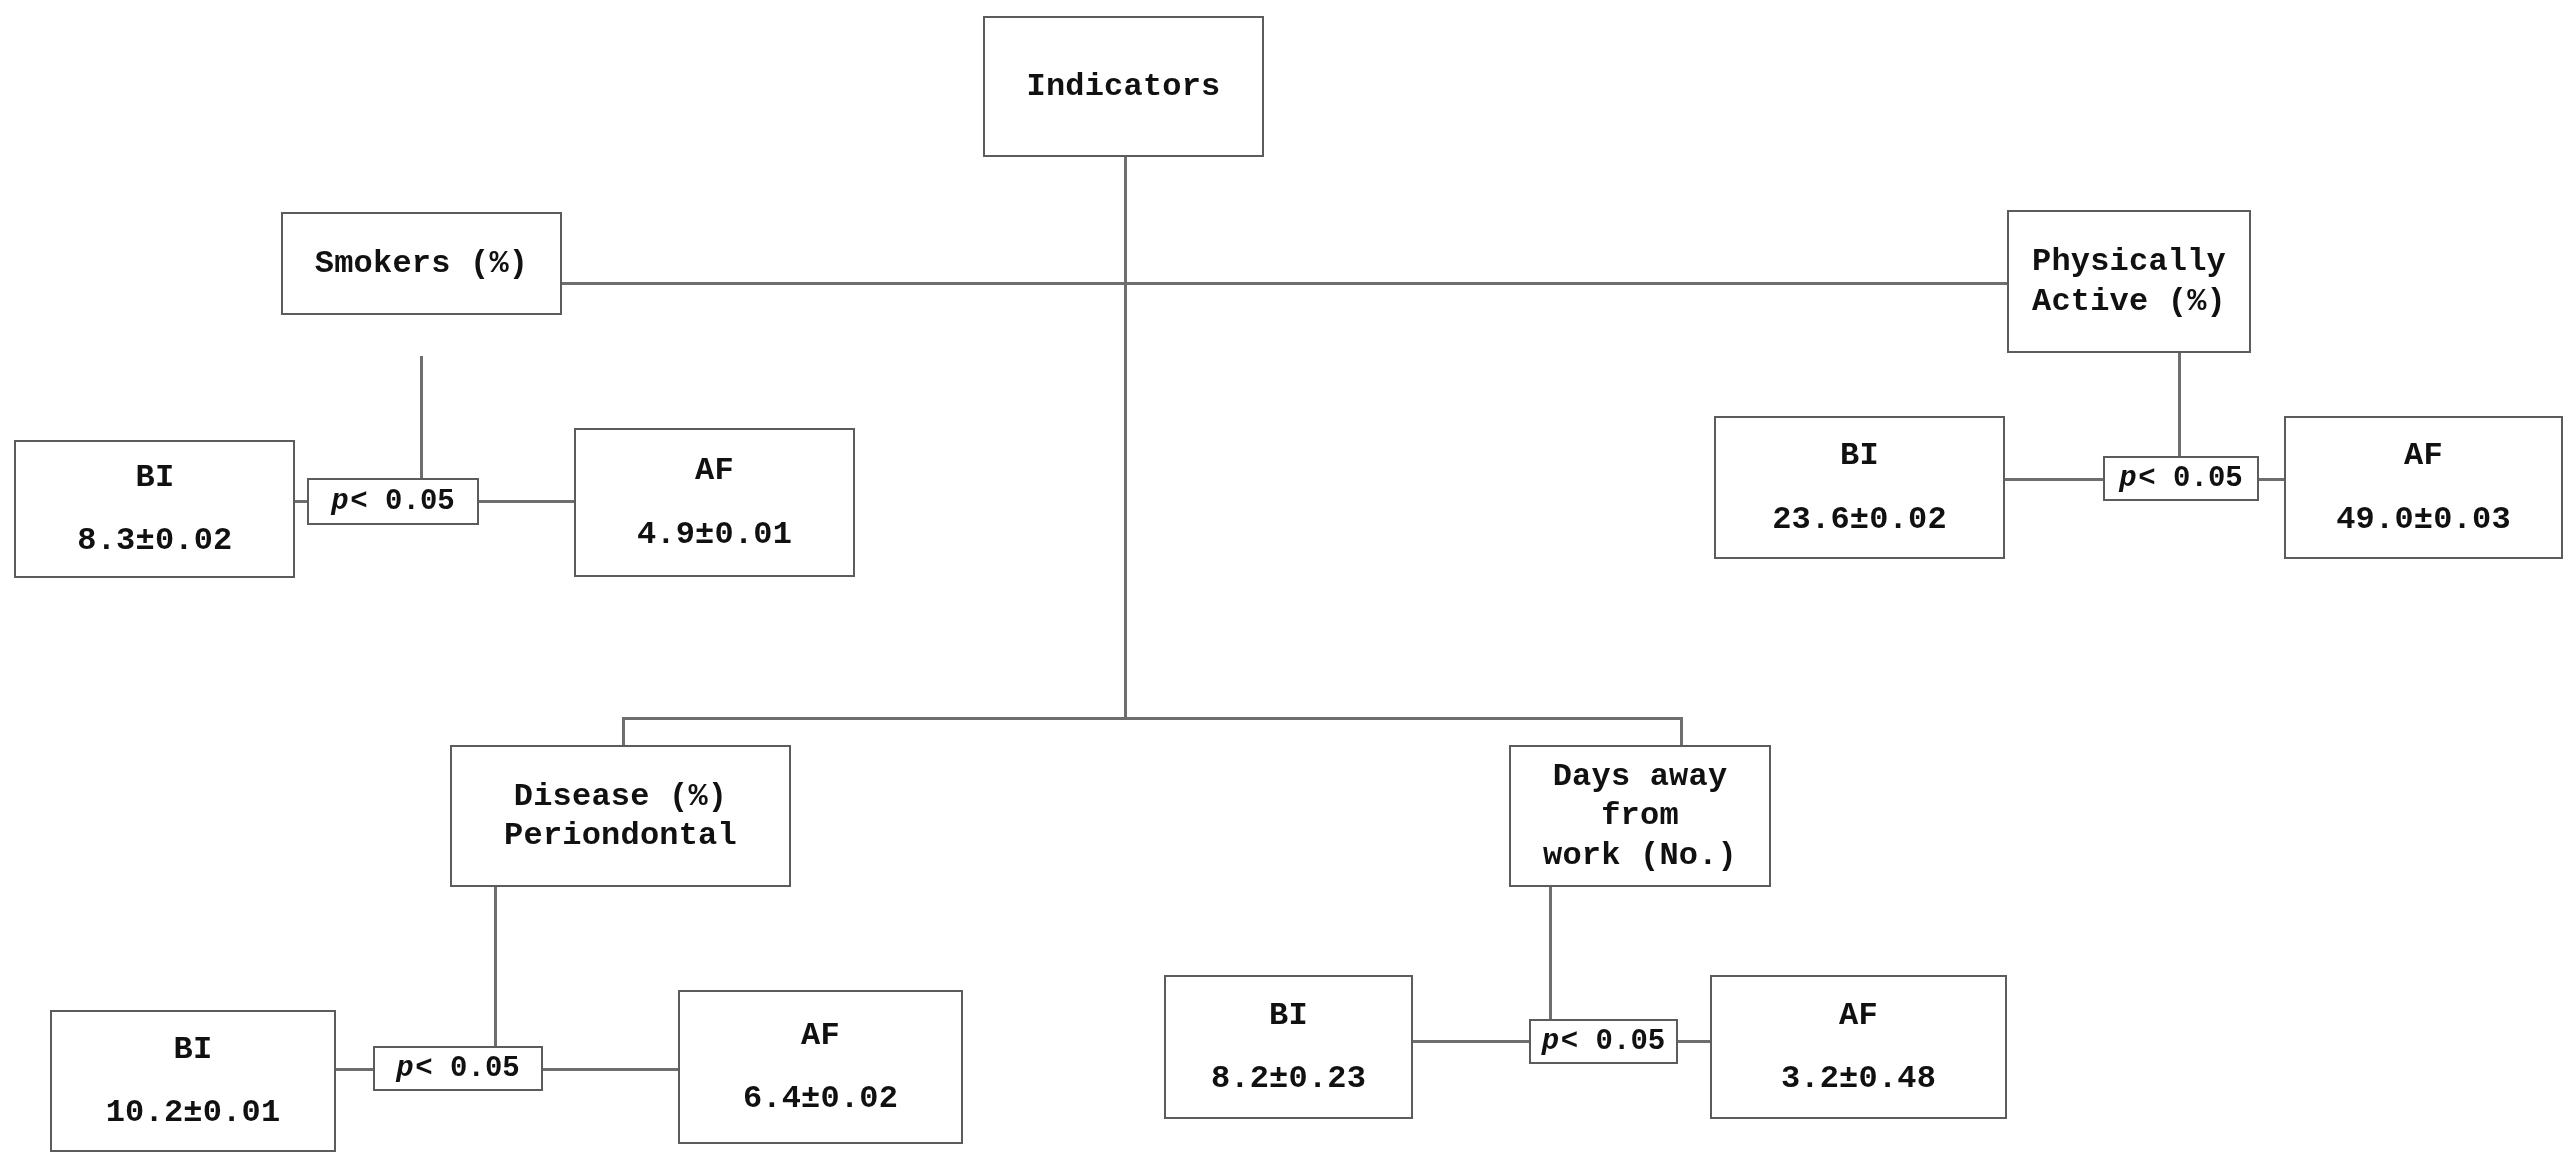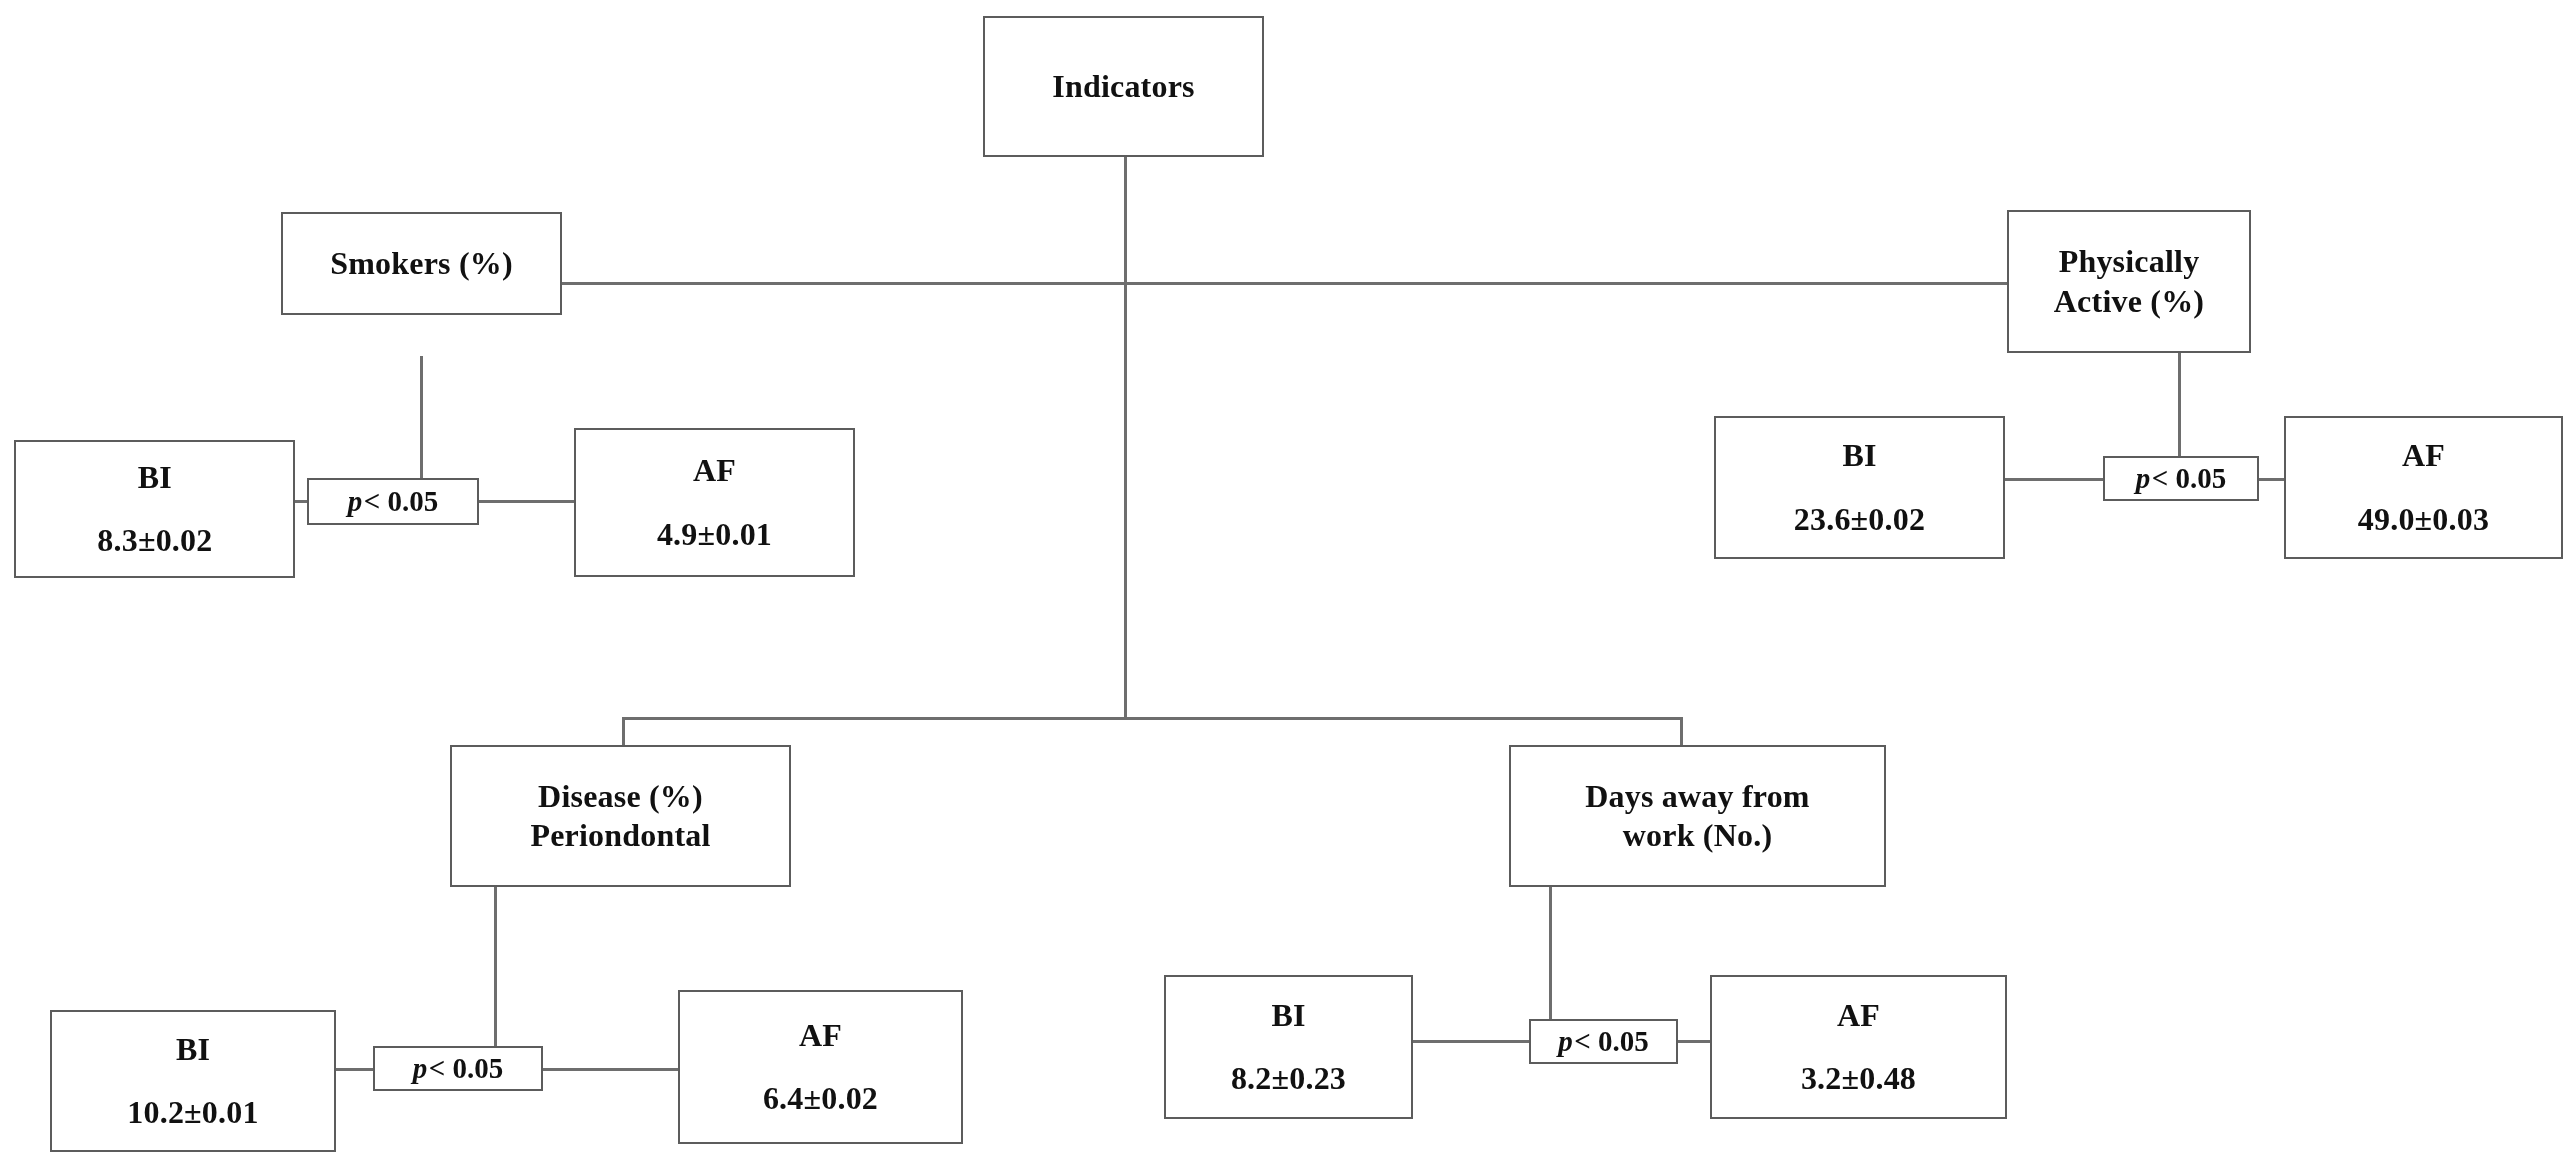--- a/index.html
+++ b/index.html
@@ -7,20 +7,21 @@
   body{
     font-family:"Liberation Serif","DejaVu Serif",serif;
     color:#111111;
   }
   #diagram{
     position:relative;
     width:2576px;
     height:1170px;
     background:#ffffff;
     overflow:hidden;
+    font-family:Liberation Mono, monospace;
   }
   
   .node{
     position:absolute;
     box-sizing:border-box;
     background:#ffffff;
     border:2.4px solid #5c5c5c;
     display:flex;
     flex-direction:column;
     align-items:center;
@@ -141,21 +142,21 @@
     <span class="pital">p</span>
       <span> &lt; 0.05</span>
   </div>
   <div class="hline" style="left:541px;top:1068px;width:144px;"></div>
 
   <div class="node leaf" style="left:678px;top:990px;width:285px;height:154px;">
     <span class="node-title">AF</span>
     <span class="node-sub">6.4±0.02</span>
   </div>
 
-  <div class="node" style="left:1509px;top:745px;width:377px;height:142px;">
+  <div class="node" style="left:1509px;top:745px;width:262px;height:142px;">
     <span class="node-title line1">Days away from</span>
     <span class="node-title line2">work (No.)</span>
   </div>
   <div class="vline" style="left:1549px;top:887px;height:132px;"></div>
 
   <div class="node leaf" style="left:1164px;top:975px;width:249px;height:144px;">
     <span class="node-title">BI</span>
     <span class="node-sub">8.2±0.23</span>
   </div>
   <div class="hline" style="left:1409px;top:1040px;width:124px;"></div>

